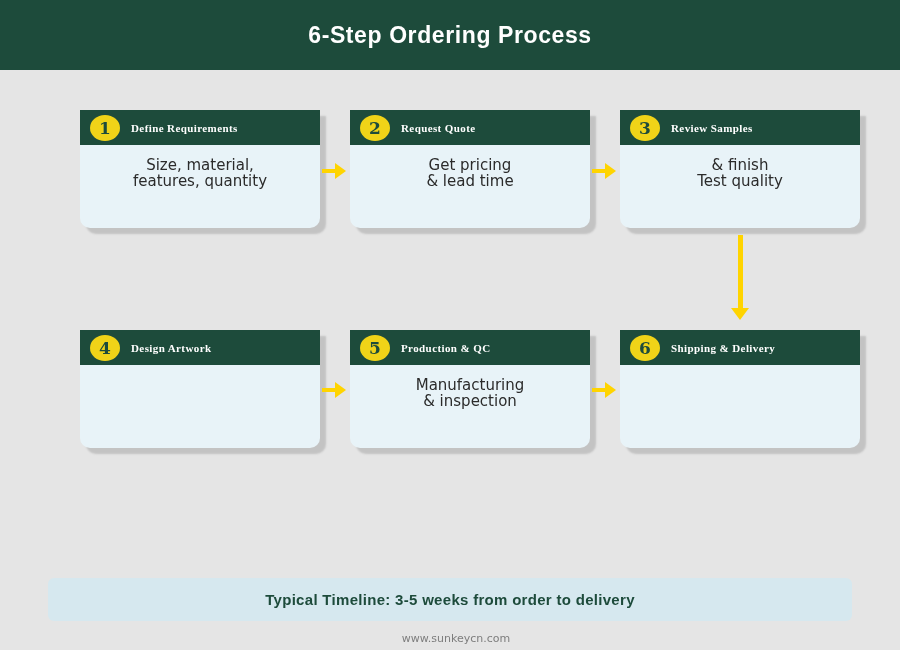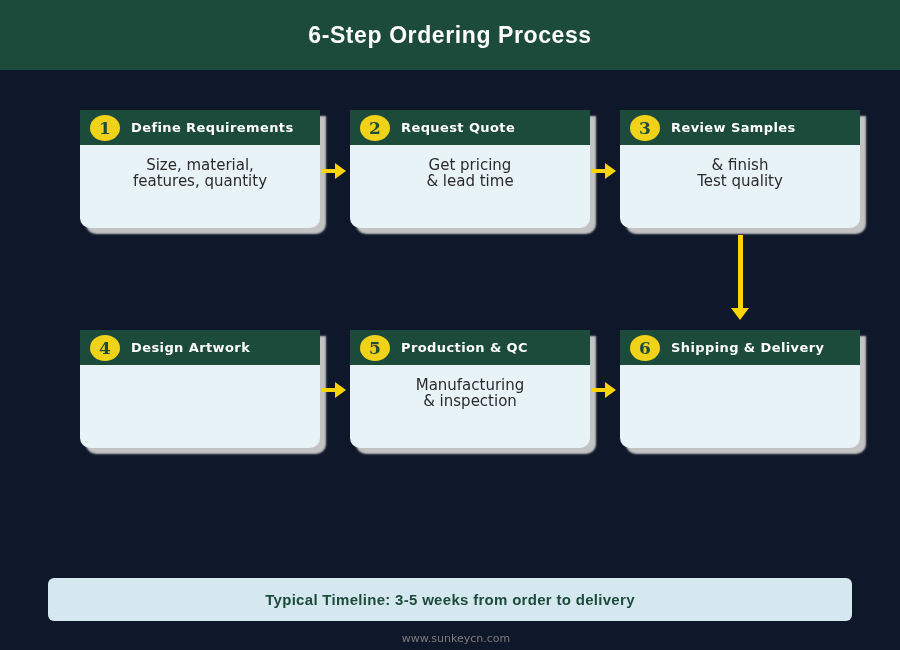--- a/index.html
+++ b/index.html
@@ -1,21 +1,21 @@
 <!DOCTYPE html>
 <html><head>
 <meta charset="utf-8">
 <style>
   * { margin: 0; padding: 0; box-sizing: border-box; }
   html, body { background: #ffffff; }
   #canvas {
     position: relative;
     width: 900px;
     height: 650px;
-    background: #0f172a;
+    background: #e5e5e5;
     overflow: hidden;
     font-family: "DejaVu Sans", sans-serif;
   }
 
   
   .titlebar {
     position: absolute;
     left: 0; top: 0;
     width: 900px; height: 70px;
     background: #1d4b3b;
@@ -55,24 +55,25 @@
     align-items: center;
     justify-content: center;
     font-family: "DejaVu Serif", serif;
     font-weight: bold;
     font-size: 17px;
     color: #1d4b3b;
     flex: 0 0 auto;
   }
   .card-title {
     color: #ffffff;
-    font-size: 13px;
+    font-size: 11px;
     font-weight: bold;
     letter-spacing: 0.4px;
     white-space: nowrap;
+    font-family: Liberation Serif, serif;
   }
   .card-body {
     padding-top: 12px;
     text-align: center;
     font-size: 15px;
     line-height: 16px;
     color: #2b2b2b;
   }
 
   .card-1 { left: 80px;  top: 110px; }

